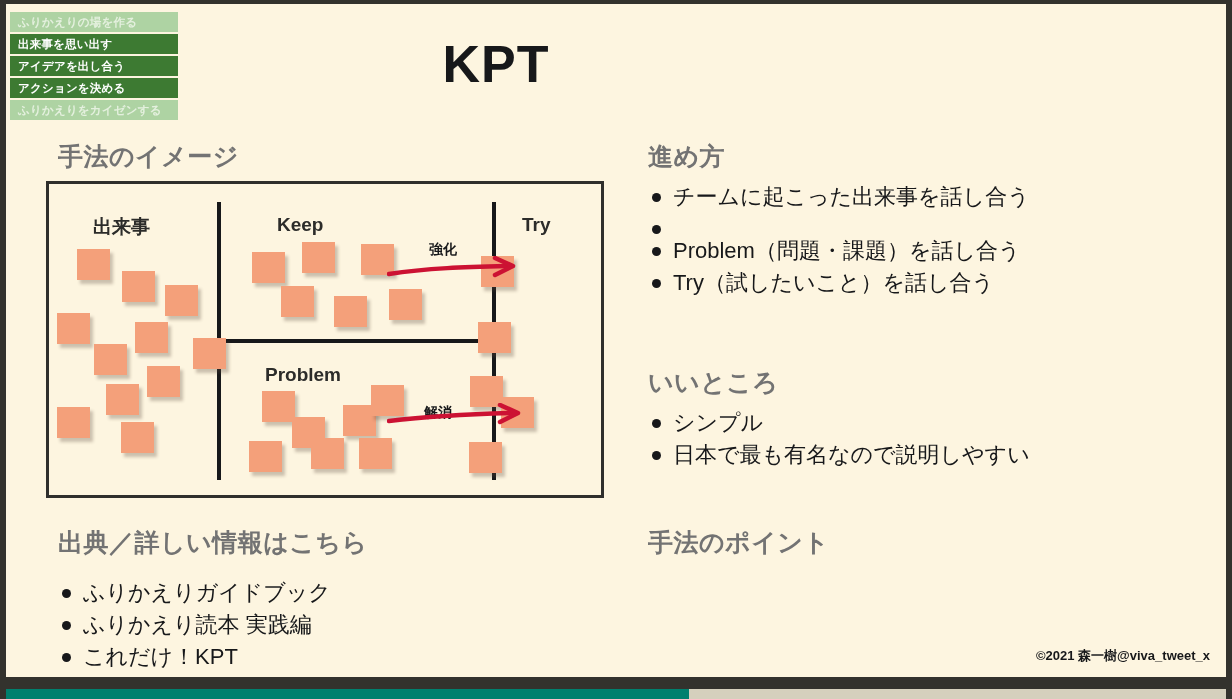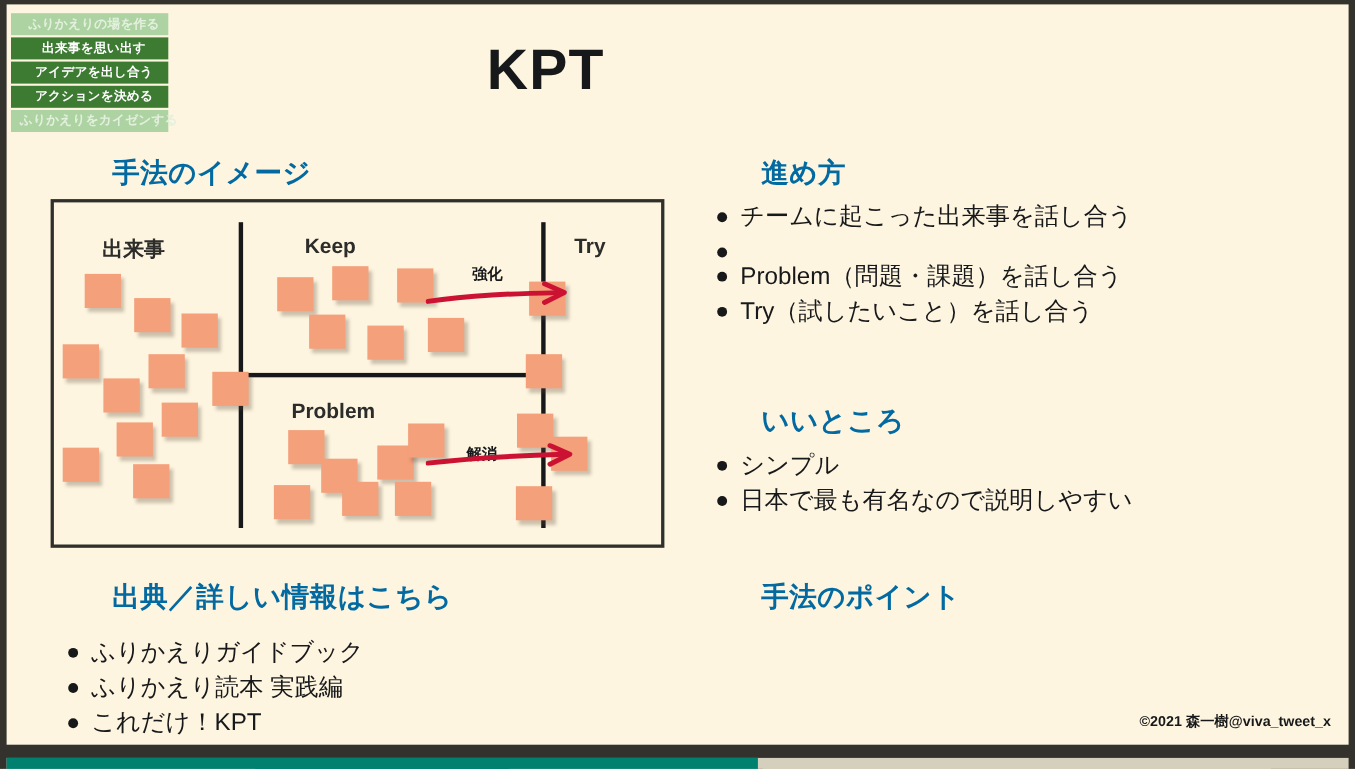--- a/index.html
+++ b/index.html
@@ -9,21 +9,21 @@
     font-family:"Liberation Sans","DejaVu Sans",sans-serif;
     overflow:hidden;
   }
   #slide{
     position:absolute;left:6px;top:4px;
     width:1220px;height:673px;
     background:#fdf5e0;
     overflow:hidden;
   }
   
-  #steps{position:absolute;left:4px;top:8px;width:143px;text-align:center;}
+  #steps{position:absolute;left:4px;top:8px;width:168px;}
   .step{
     height:20px;line-height:20px;
     margin-bottom:2px;
     padding-left:8px;
     font-size:11.5px;font-weight:bold;
     letter-spacing:.2px;
     color:#f2f7ef;
     box-sizing:border-box;
     white-space:nowrap;
   }
@@ -32,22 +32,22 @@
   
   #title{
     position:absolute;left:0;top:30px;width:980px;
     text-align:center;
     font-size:52px;font-weight:bold;color:#17181a;
     letter-spacing:1px;
   }
   
   .h2{
     position:absolute;
-    font-size:25px;font-weight:bold;color:#0369a1;
-    letter-spacing:.5px;white-space:nowrap;margin-left:44px;
+    font-size:25px;font-weight:bold;color:#737373;
+    letter-spacing:.5px;white-space:nowrap;
   }
   
   .blist{position:absolute;}
   .bitem{
     display:flex;align-items:flex-start;
     font-size:22px;color:#17181a;
     line-height:30px;
     margin-bottom:2px;
     white-space:nowrap;
   }

